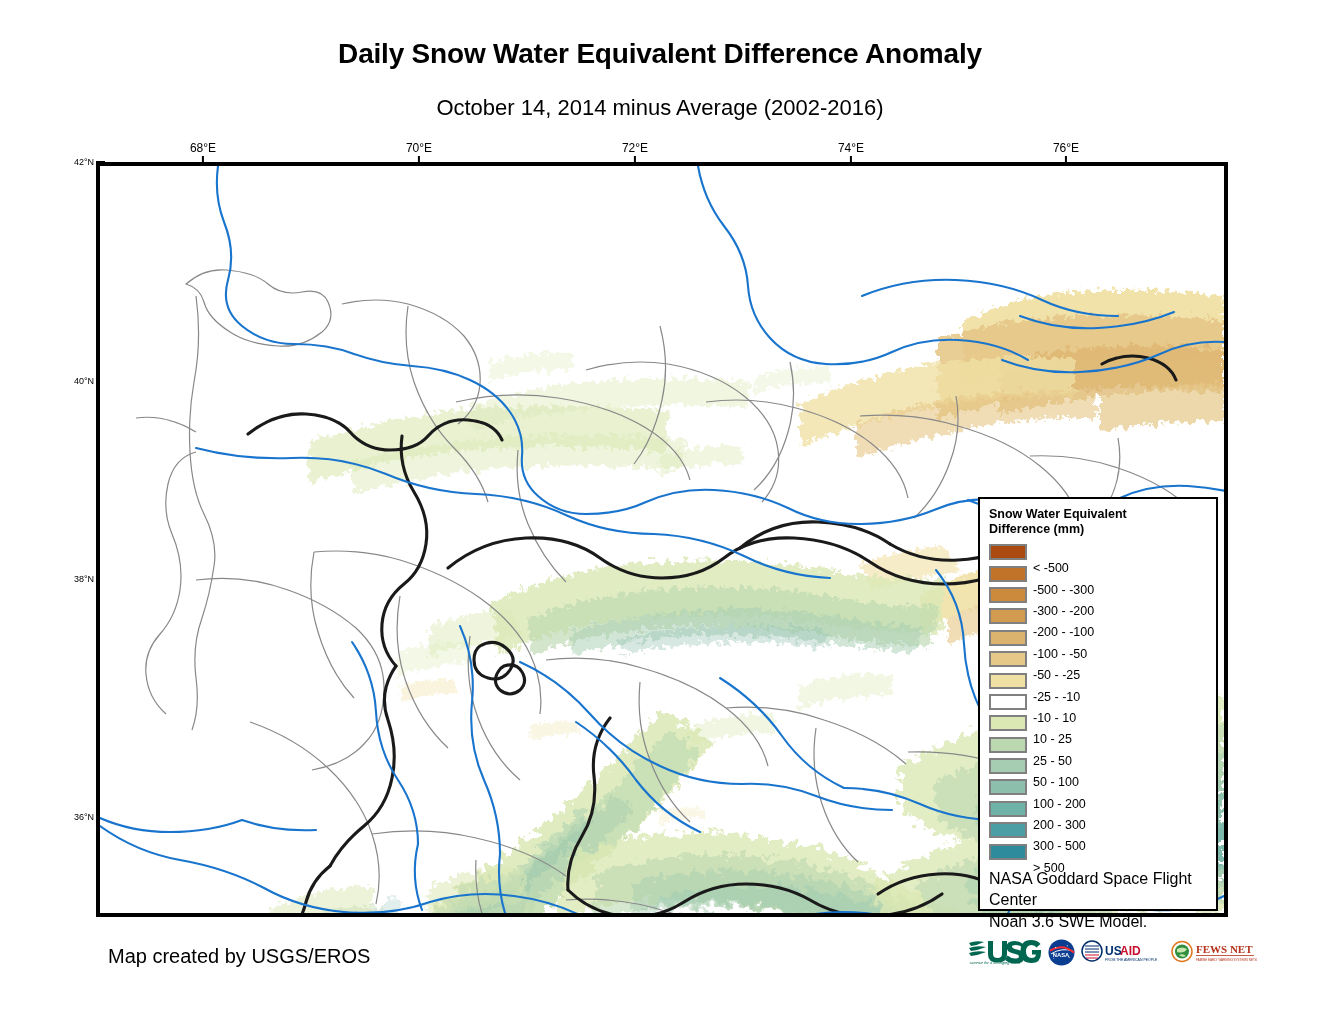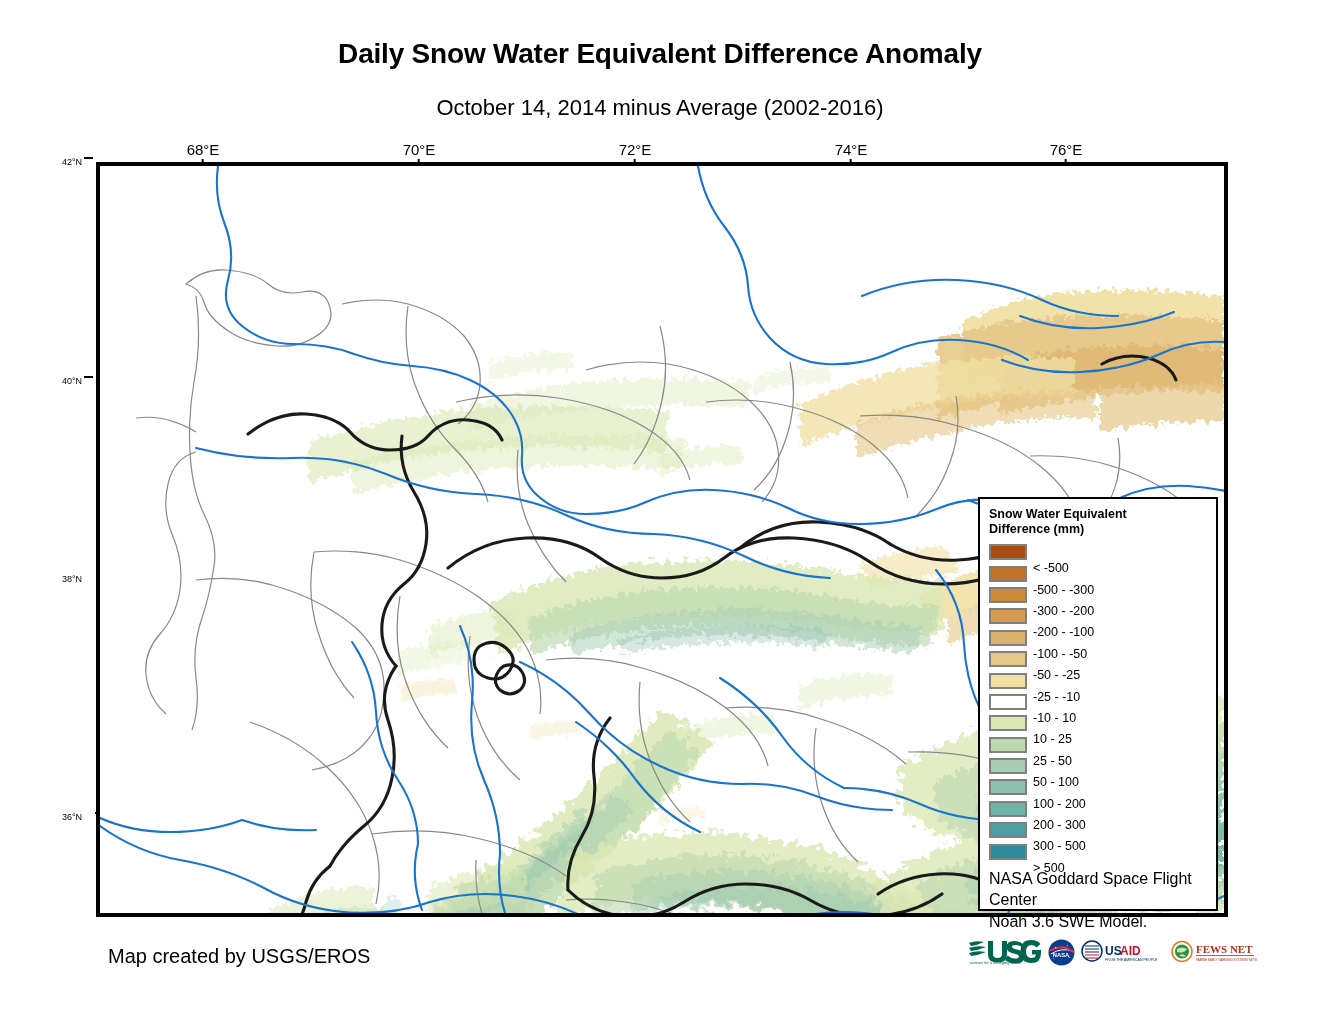--- a/index.html
+++ b/index.html
@@ -32,34 +32,34 @@
     border:4px solid #000;
     box-sizing:border-box;
     background:#ffffff;
     overflow:hidden;
   }
   #map-canvas{position:absolute;left:0;top:0;width:100%;height:100%;display:block;}
 
   
   .tick-lon{
     position:absolute;
-    font-size:15px;color:#000;
+    font-size:12px;color:#000;
     transform:translateX(-50%);
     white-space:nowrap;
     text-align:right;
   }
   .tick-lon .tmark{
     display:block;width:0;height:9px;margin:1px auto 0;
     border-left:2px solid #000;
   }
   .tick-lat{
     position:absolute;
     font-size:9px;color:#000;
     white-space:nowrap;
-    display:flex;
+    display:flex;align-items:center;margin-left:12px;
   }
   .tick-lat .tmark{
     display:inline-block;width:9px;height:0;margin-left:2px;
     border-top:2px solid #000;
   }
 
   
   #legend{
     position:absolute;left:978px;top:497px;
     width:240px;height:414px;

